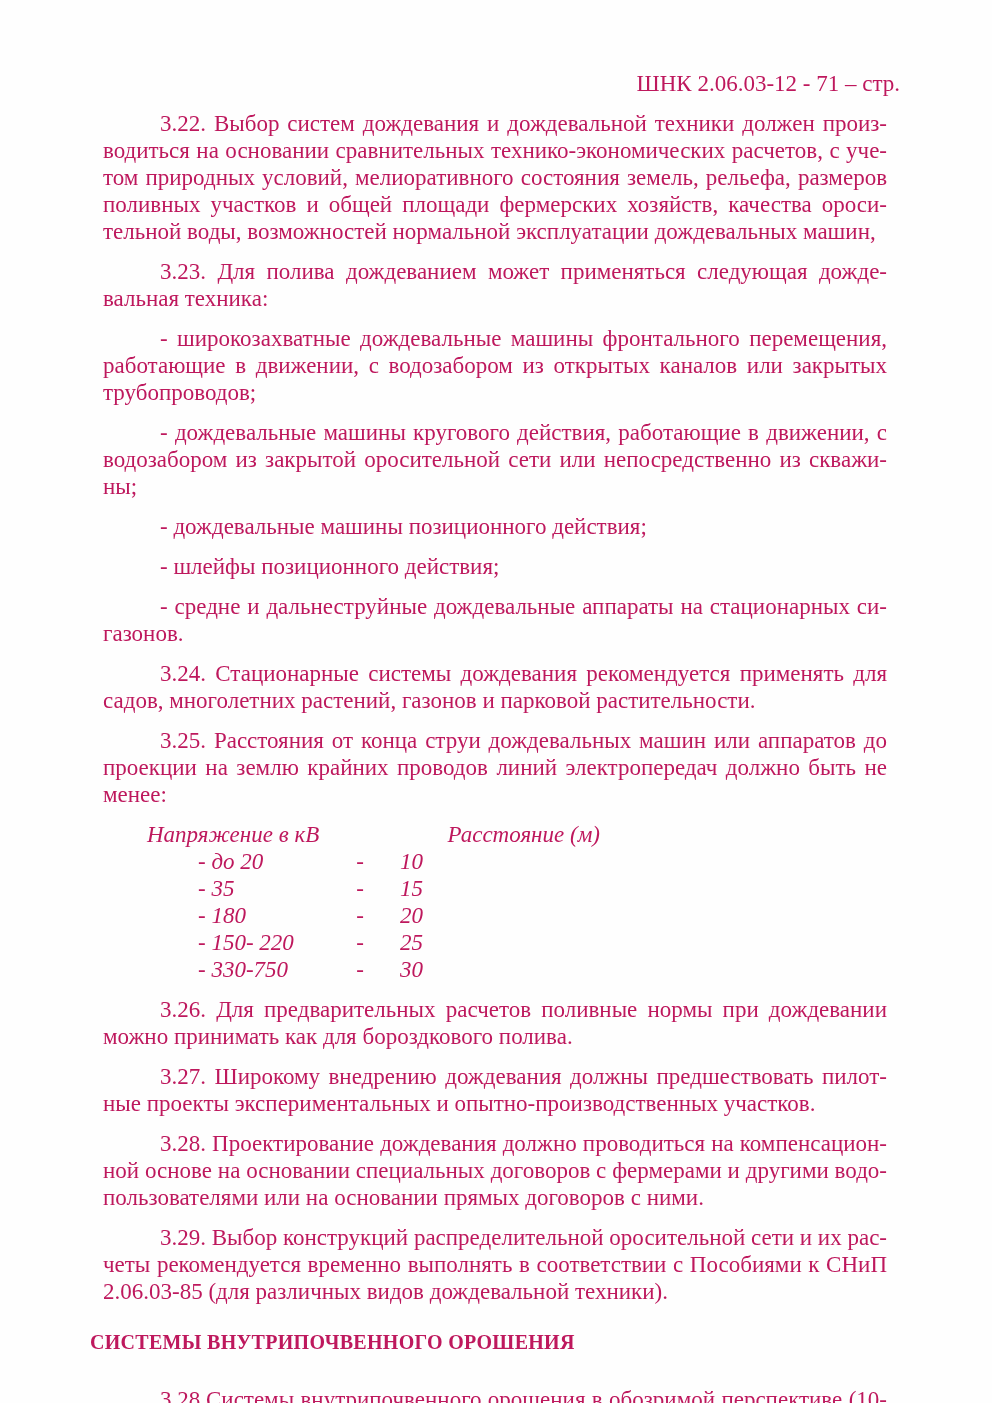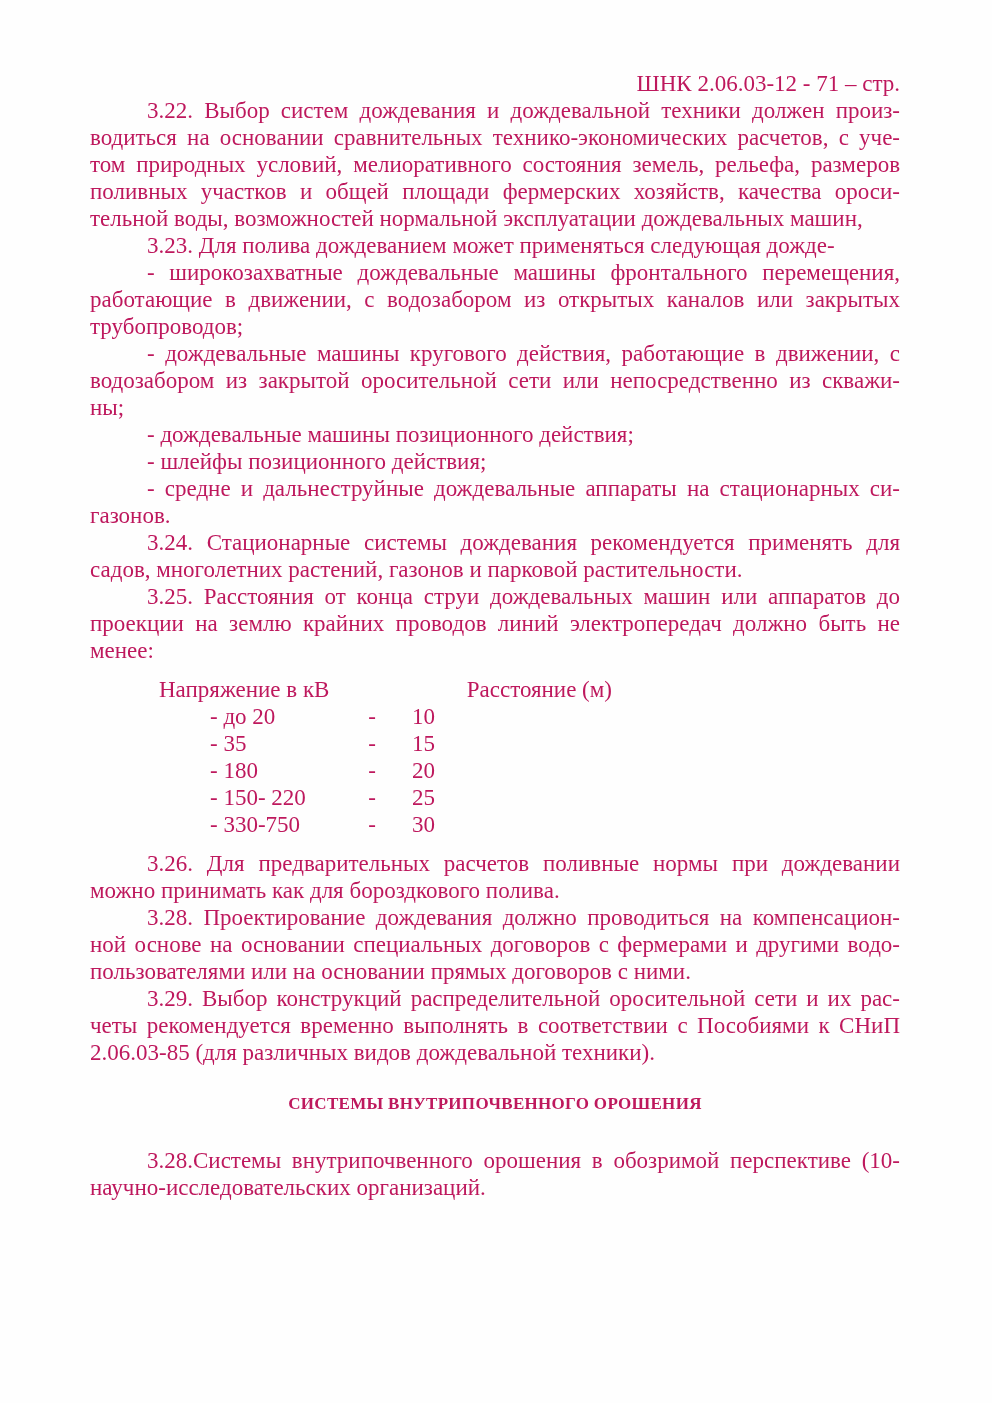--- a/index.html
+++ b/index.html
@@ -17,66 +17,67 @@
     font-family: "Liberation Serif", "DejaVu Serif", serif;
     font-size: 23px;
     line-height: 27px;
     box-sizing: border-box;
     padding: 70px 92px 90px 90px;
   }
   .doc-header {
     text-align: right;
     white-space: nowrap;
   }
-  .para { margin: 0; }
+  .para { margin: 13px; }
   .para .tline {
     text-align: justify;
     text-align-last: justify;
     text-justify: inter-word;
     min-height: 27px;
   }
   .para .tline:first-child { text-indent: 57px; }
   .para .tline:last-child { text-align-last: left; }
 
-  .vtable { margin: 12px; }
+  .vtable { margin: 0; font-style: italic; }
   .vt-header, .vt-row {
     display: grid;
     grid-template-columns: 230px 80px 200px;
     height: 27px;
   }
   .vt-h1 { padding-left: 57px; white-space: nowrap; }
   .vt-h2 { grid-column: 3; text-align: right; white-space: nowrap; }
   .vt-c1 { padding-left: 108px; white-space: nowrap; }
   .vt-c2 { text-align: center; }
   .vt-c3 { }
 
   .section-heading {
     margin: 24px 0 30px 0;
-    text-align: center;
+    text-align: left;
     font-weight: bold;
-    font-size: 17px;
+    font-size: 20px;
     letter-spacing: 0.3px;
   }
 </style>
 </head>
 <body>
 
 <div class="page">
 
   <div class="doc-header">ШНК 2.06.03-12 - 71 – стр.</div>
 
   <div class="para">
       <div class="tline">3.22. Выбор систем дождевания и дождевальной техники должен произ-</div>
       <div class="tline">водиться на основании сравнительных технико-экономических расчетов, с уче-</div>
       <div class="tline">том природных условий, мелиоративного состояния земель, рельефа, размеров</div>
       <div class="tline">поливных участков и общей площади фермерских хозяйств, качества ороси-</div>
       <div class="tline">тельной воды, возможностей нормальной эксплуатации дождевальных машин,</div>
     </div>
   <div class="para">
       <div class="tline">3.23. Для полива дождеванием может применяться следующая дожде-</div>
+      <div class="tline">вальная техника:</div>
     </div>
   <div class="para">
       <div class="tline">- широкозахватные дождевальные машины фронтального перемещения,</div>
       <div class="tline">работающие в движении, с водозабором из открытых каналов или закрытых</div>
       <div class="tline">трубопроводов;</div>
     </div>
   <div class="para">
       <div class="tline">- дождевальные машины кругового действия, работающие в движении, с</div>
       <div class="tline">водозабором из закрытой оросительной сети или непосредственно из скважи-</div>
       <div class="tline">ны;</div>
@@ -131,20 +132,24 @@
       <div class="vt-c2">-</div>
       <div class="vt-c3">30</div>
     </div>
   </div>
 
   <div class="para">
       <div class="tline">3.26. Для предварительных расчетов поливные нормы при дождевании</div>
       <div class="tline">можно принимать как для бороздкового полива.</div>
     </div>
   <div class="para">
+      <div class="tline">3.27. Широкому внедрению дождевания должны предшествовать пилот-</div>
+      <div class="tline">ные проекты экспериментальных и опытно-производственных участков.</div>
+    </div>
+  <div class="para">
       <div class="tline">3.28. Проектирование дождевания должно проводиться на компенсацион-</div>
       <div class="tline">ной основе на основании специальных договоров с фермерами и другими водо-</div>
       <div class="tline">пользователями или на основании прямых договоров с ними.</div>
     </div>
   <div class="para">
       <div class="tline">3.29. Выбор конструкций распределительной оросительной сети и их рас-</div>
       <div class="tline">четы рекомендуется временно выполнять в соответствии с Пособиями к СНиП</div>
       <div class="tline">2.06.03-85 (для различных видов дождевальной техники).</div>
     </div>
 

